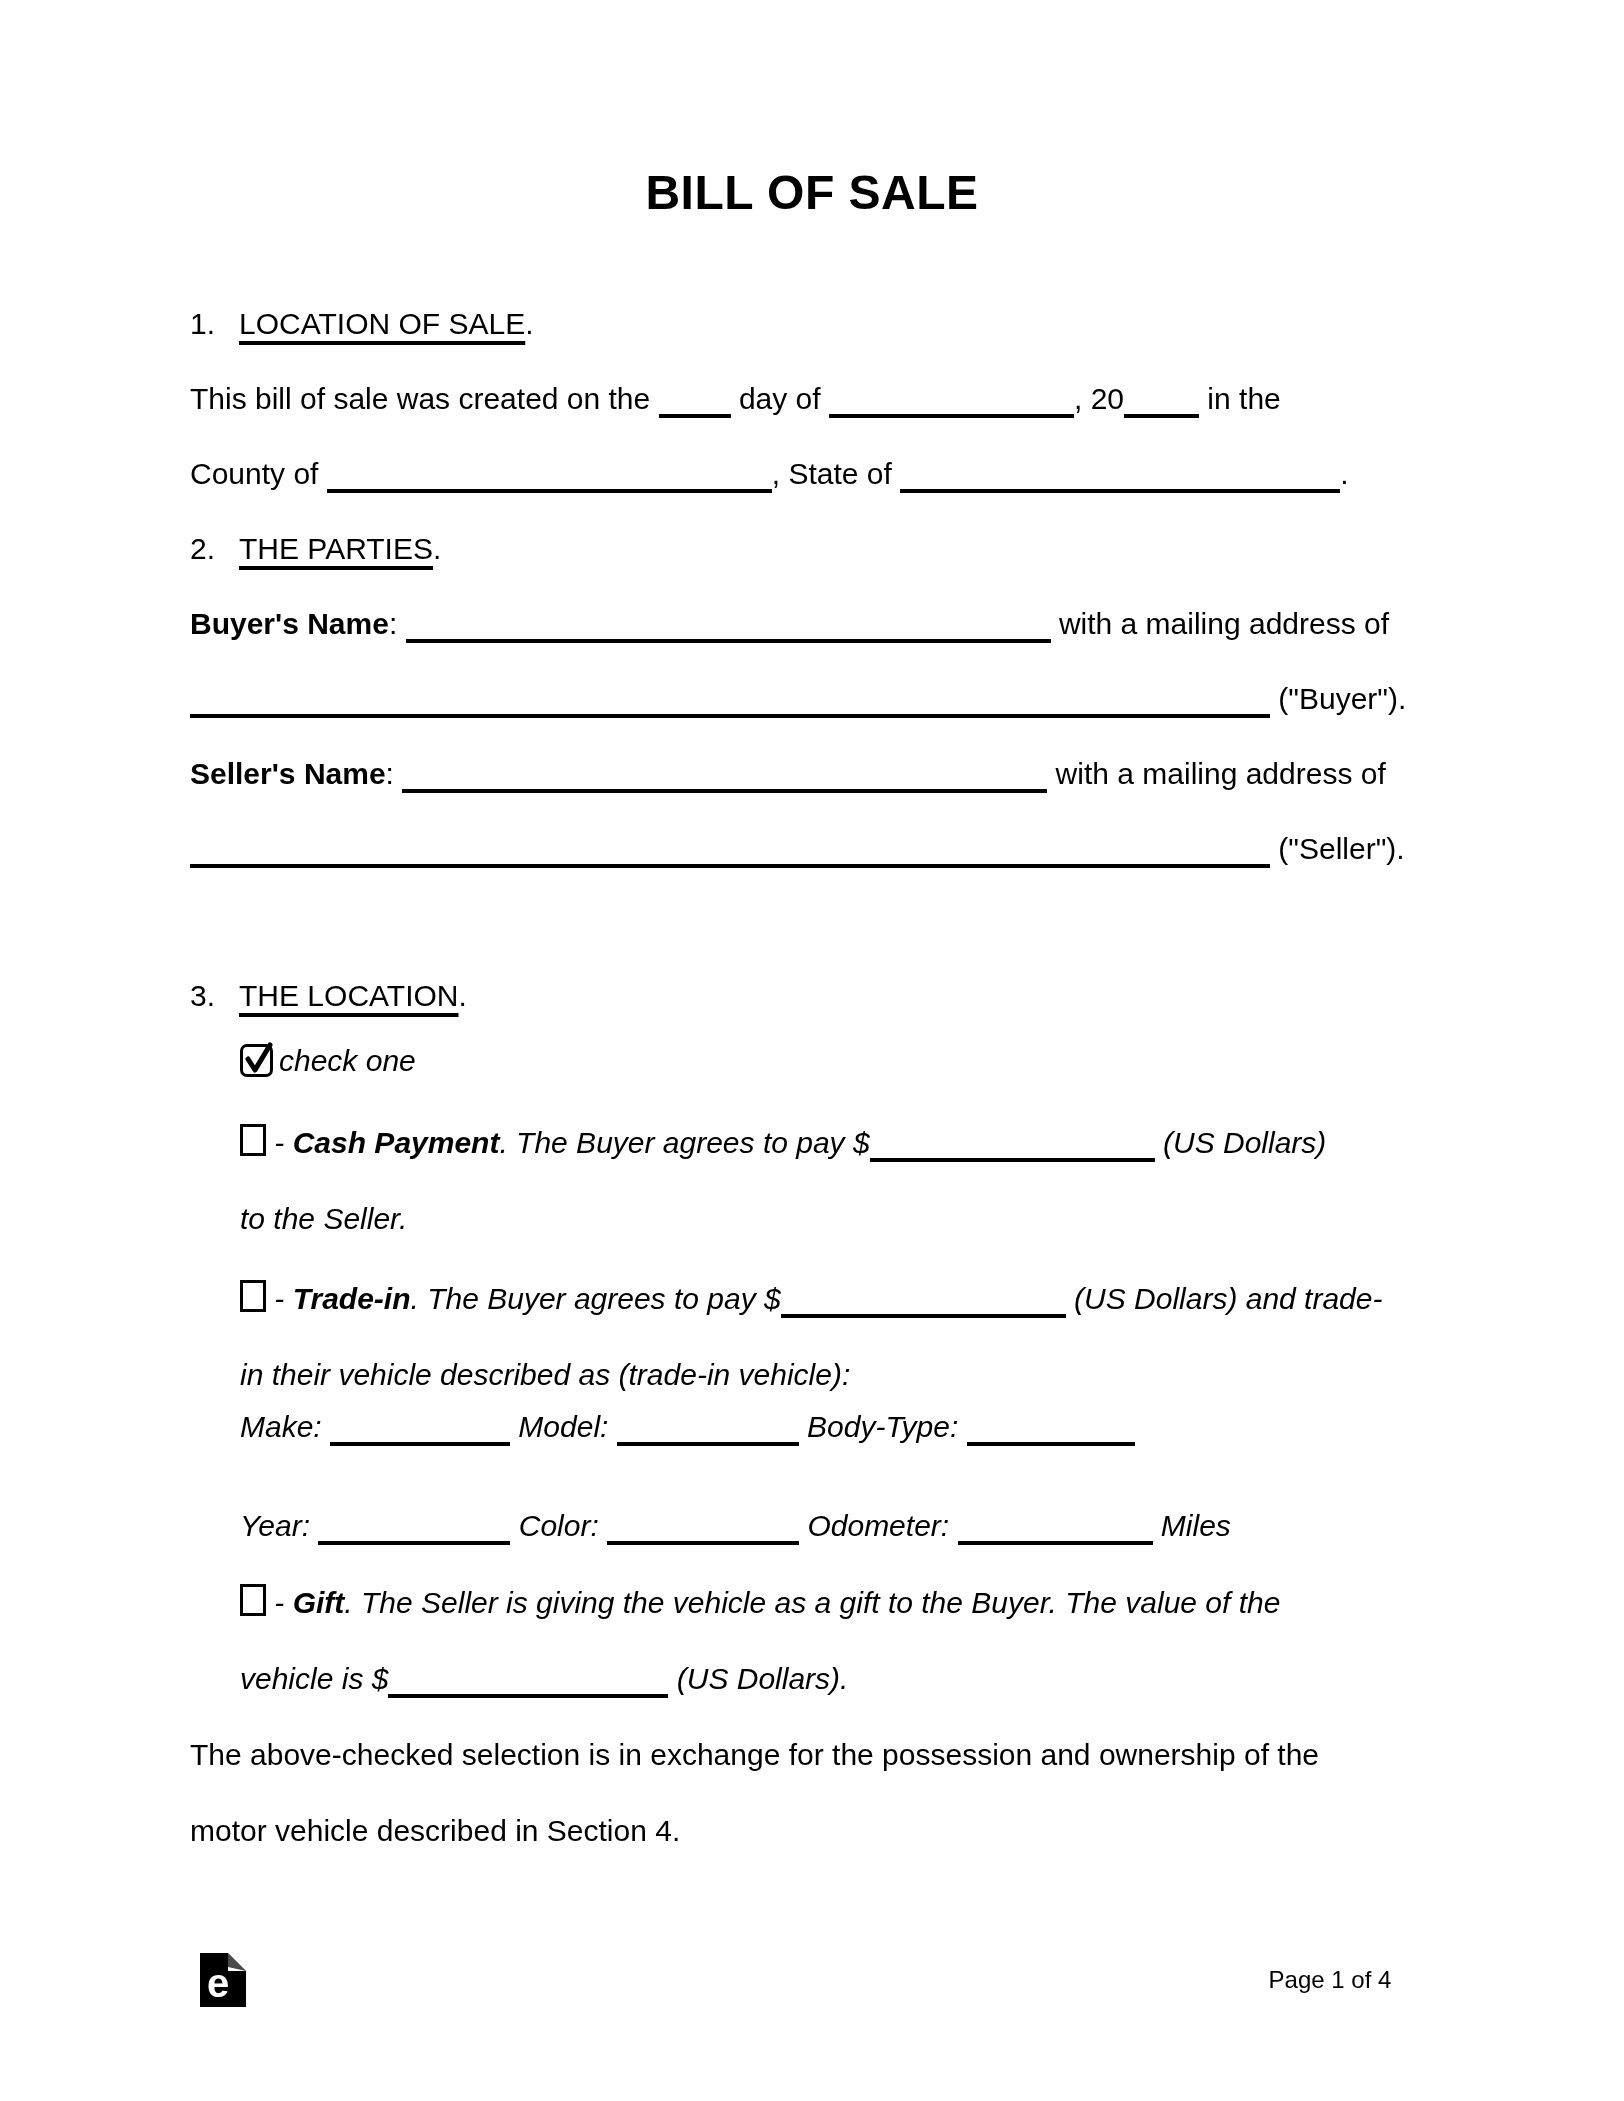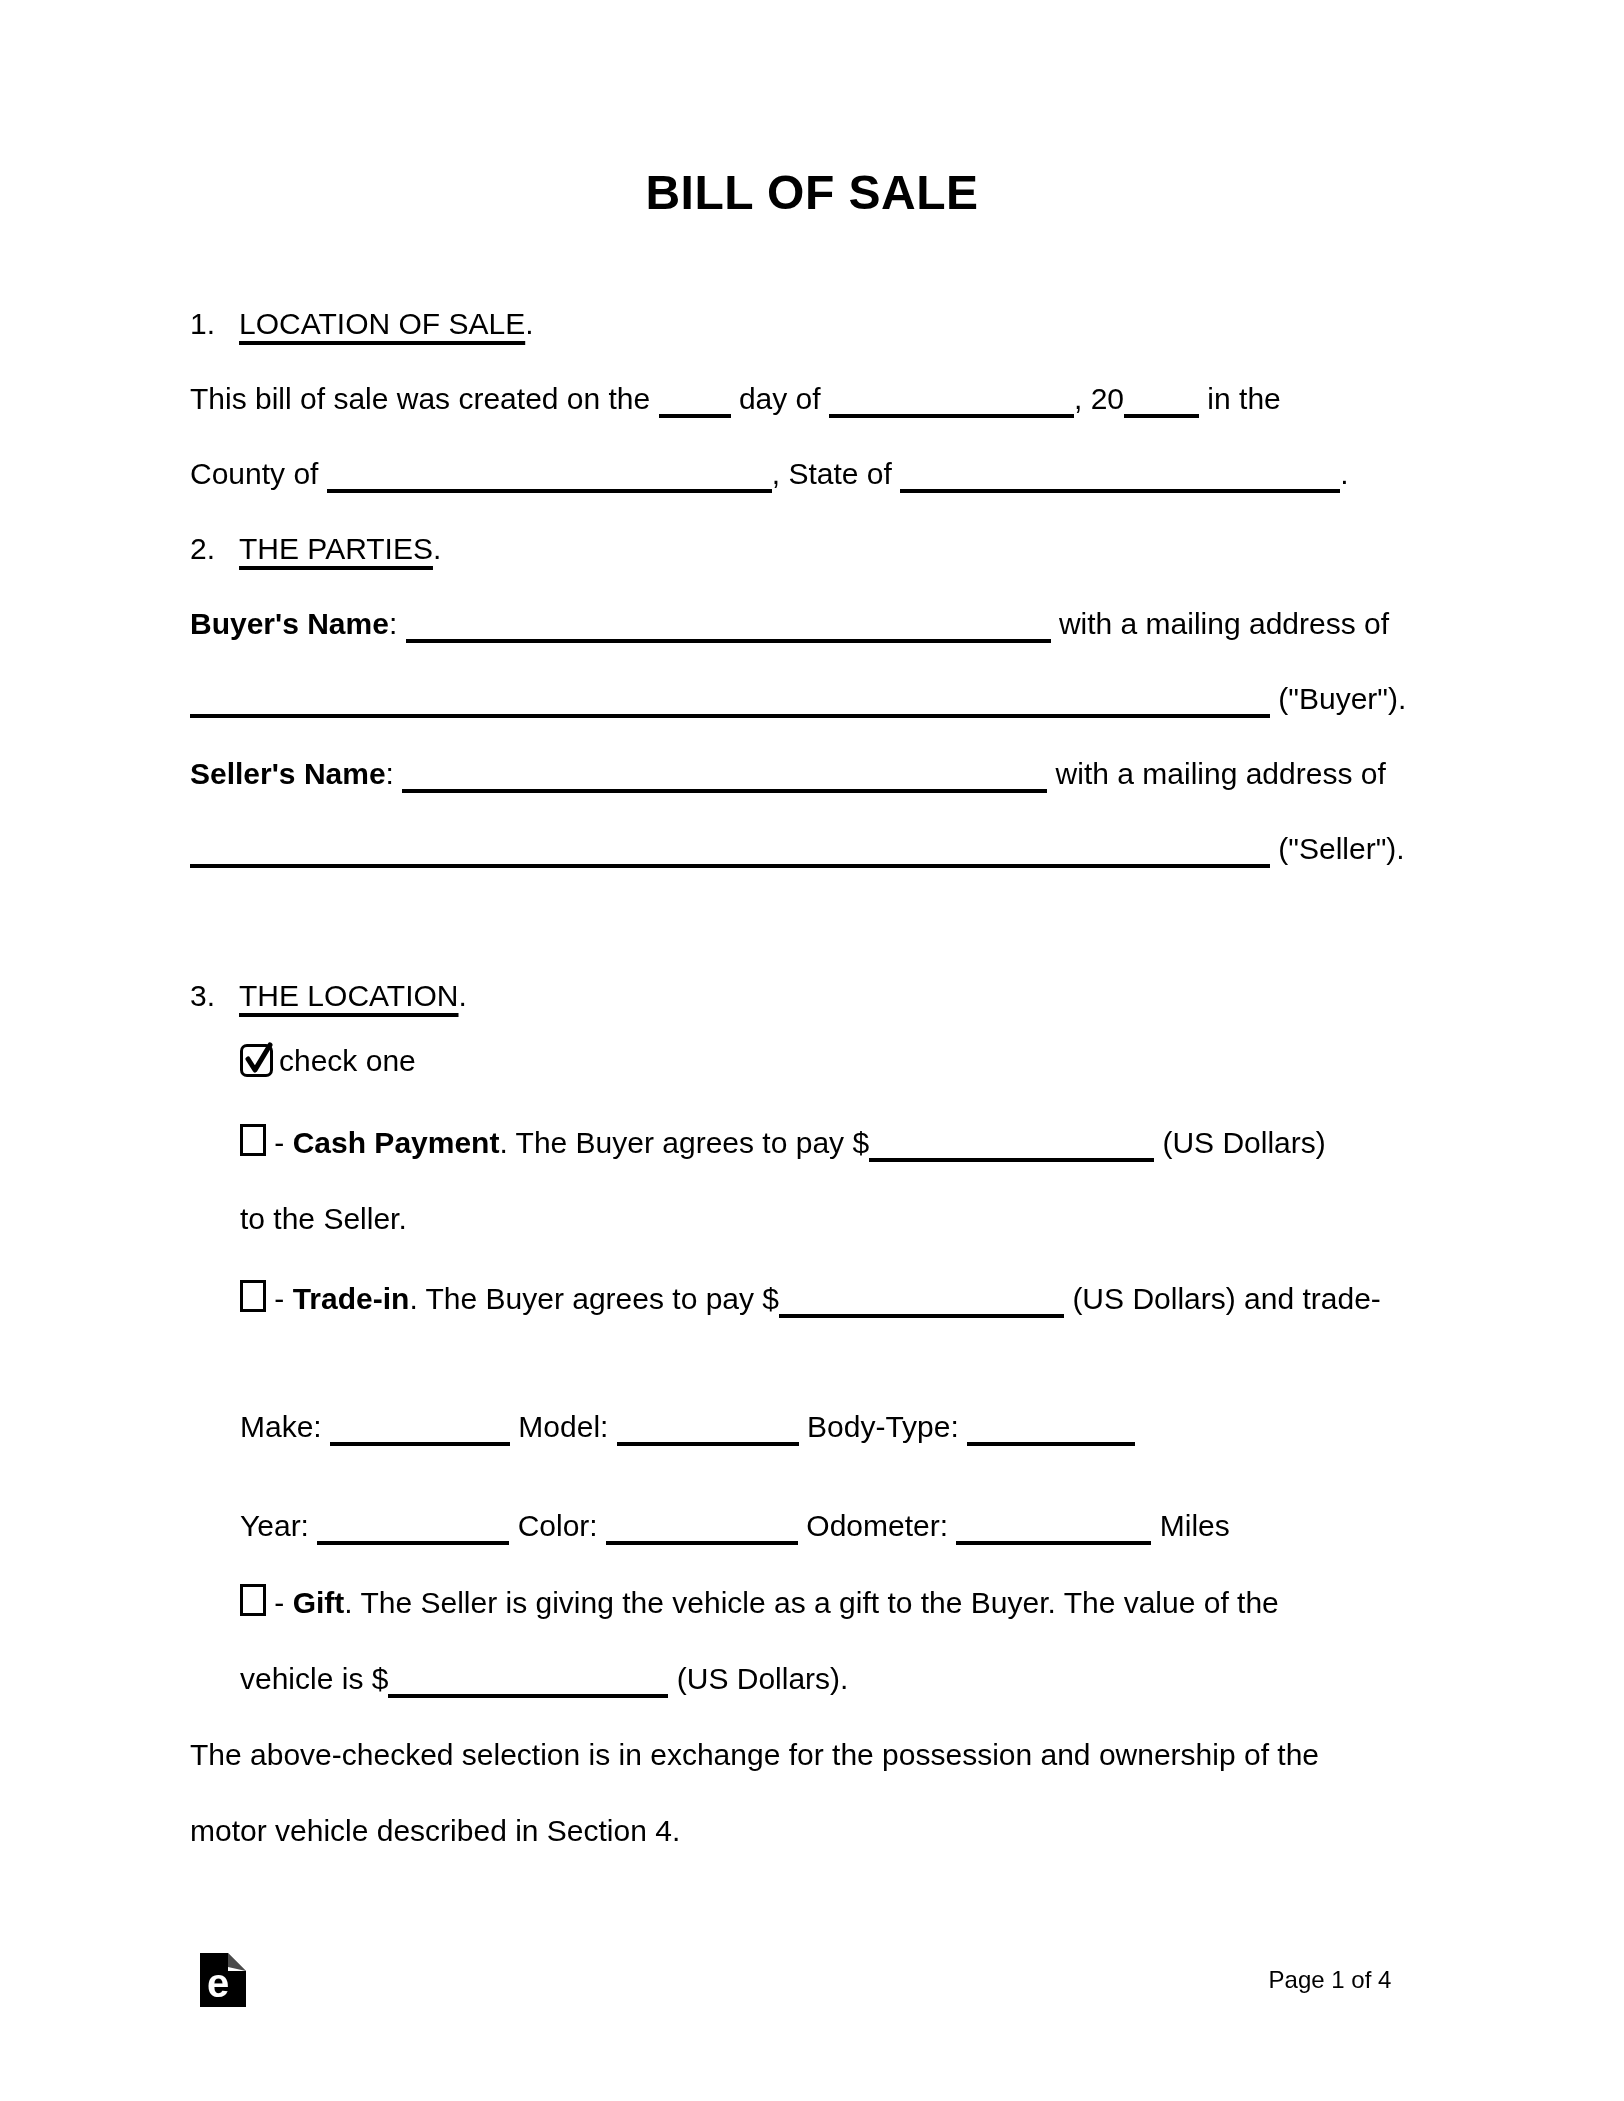--- a/index.html
+++ b/index.html
@@ -2,21 +2,21 @@
 <html><head>
 <meta charset="utf-8">
 <style>
   html,body{margin:0;padding:0;background:#fff;}
   .page{
     position:relative;width:1624px;height:2101px;background:#ffffff;
     font-family:"Liberation Sans","DejaVu Sans",sans-serif;
     font-size:30px;color:#000;overflow:hidden;
   }
   .line{position:absolute;left:190px;white-space:nowrap;line-height:38px;}
-  .ind{left:240px;}
+  .ind{left:240px;font-style:italic;}
   .title{left:0;width:1624px;text-align:center;font-size:48px;font-weight:700;letter-spacing:0.5px;}
   .b{font-weight:700;}
   .heading{
     text-decoration:underline;
     text-decoration-thickness:3.5px;
     text-underline-offset:7px;
     margin-left:24px;
   }
   .blank{
     display:inline-block;height:0;border-bottom:4px solid #000;
@@ -70,20 +70,21 @@
   <div class="line ind" style="top:1042px"><span class="cbx"><svg width="30" height="36" viewBox="0 0 30 36">
           <path d="M4 20 L11 31 L26 6" fill="none" stroke="#000" stroke-width="5" stroke-linecap="round" stroke-linejoin="round"></path>
         </svg></span><span>check one</span></div>
 
   <div class="line ind" style="top:1124px"><span class="cbe"></span><span> - </span><span class="b">Cash Payment</span><span>. The Buyer agrees to pay $</span><span class="blank w285"></span><span> (US Dollars)</span></div>
 
   <div class="line ind" style="top:1200px">to the Seller.</div>
 
   <div class="line ind" style="top:1280px"><span class="cbe"></span><span> - </span><span class="b">Trade-in</span><span>. The Buyer agrees to pay $</span><span class="blank w285"></span><span> (US Dollars) and trade-</span></div>
 
+  <div class="line ind" style="top:1356px">in their vehicle described as (trade-in vehicle):</div>
 
   <div class="line ind" style="top:1408px"><span>Make: </span><span class="blank w180"></span><span> Model: </span><span class="blank w182"></span><span> Body-Type: </span><span class="blank w168"></span></div>
 
   <div class="line ind" style="top:1507px"><span>Year: </span><span class="blank w192"></span><span> Color: </span><span class="blank w192"></span><span> Odometer: </span><span class="blank w195"></span><span> Miles</span></div>
 
   <div class="line ind" style="top:1584px"><span class="cbe"></span><span> - </span><span class="b">Gift</span><span>. The Seller is giving the vehicle as a gift to the Buyer. The value of the</span></div>
 
   <div class="line ind" style="top:1660px"><span>vehicle is $</span><span class="blank w280"></span><span> (US Dollars).</span></div>
 
   <div class="line" style="top:1736px">The above-checked selection is in exchange for the possession and ownership of the</div>

